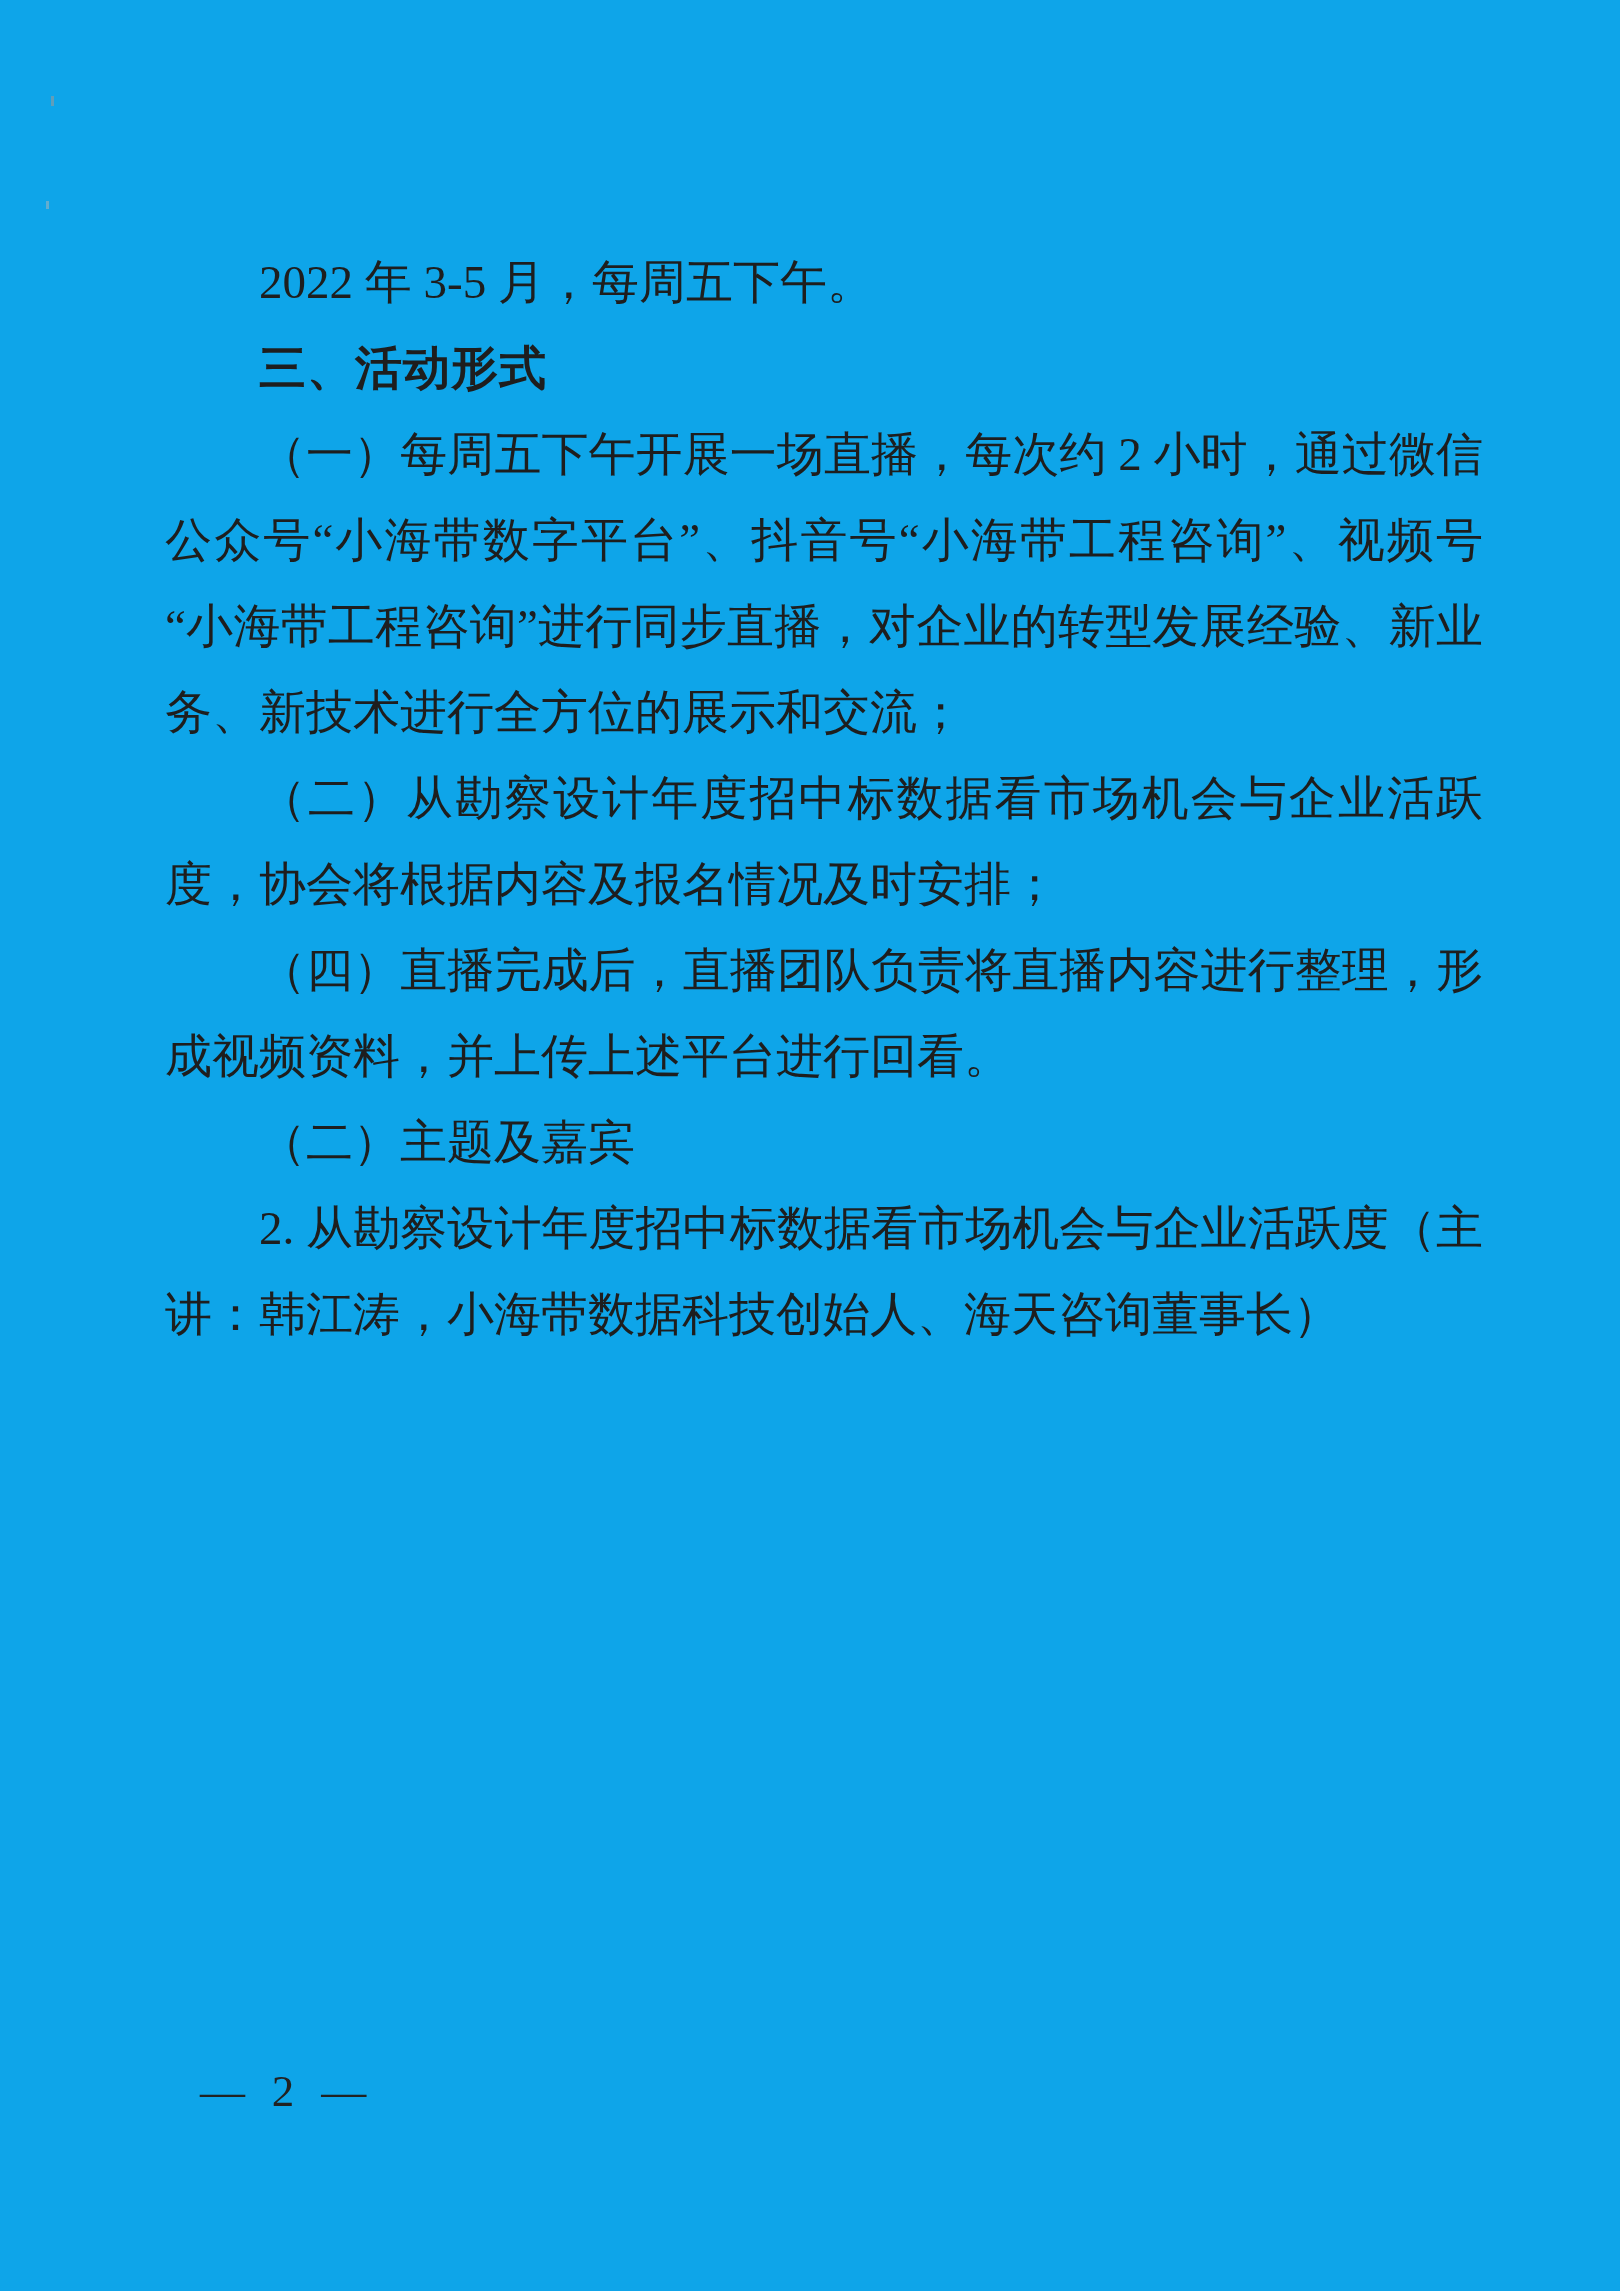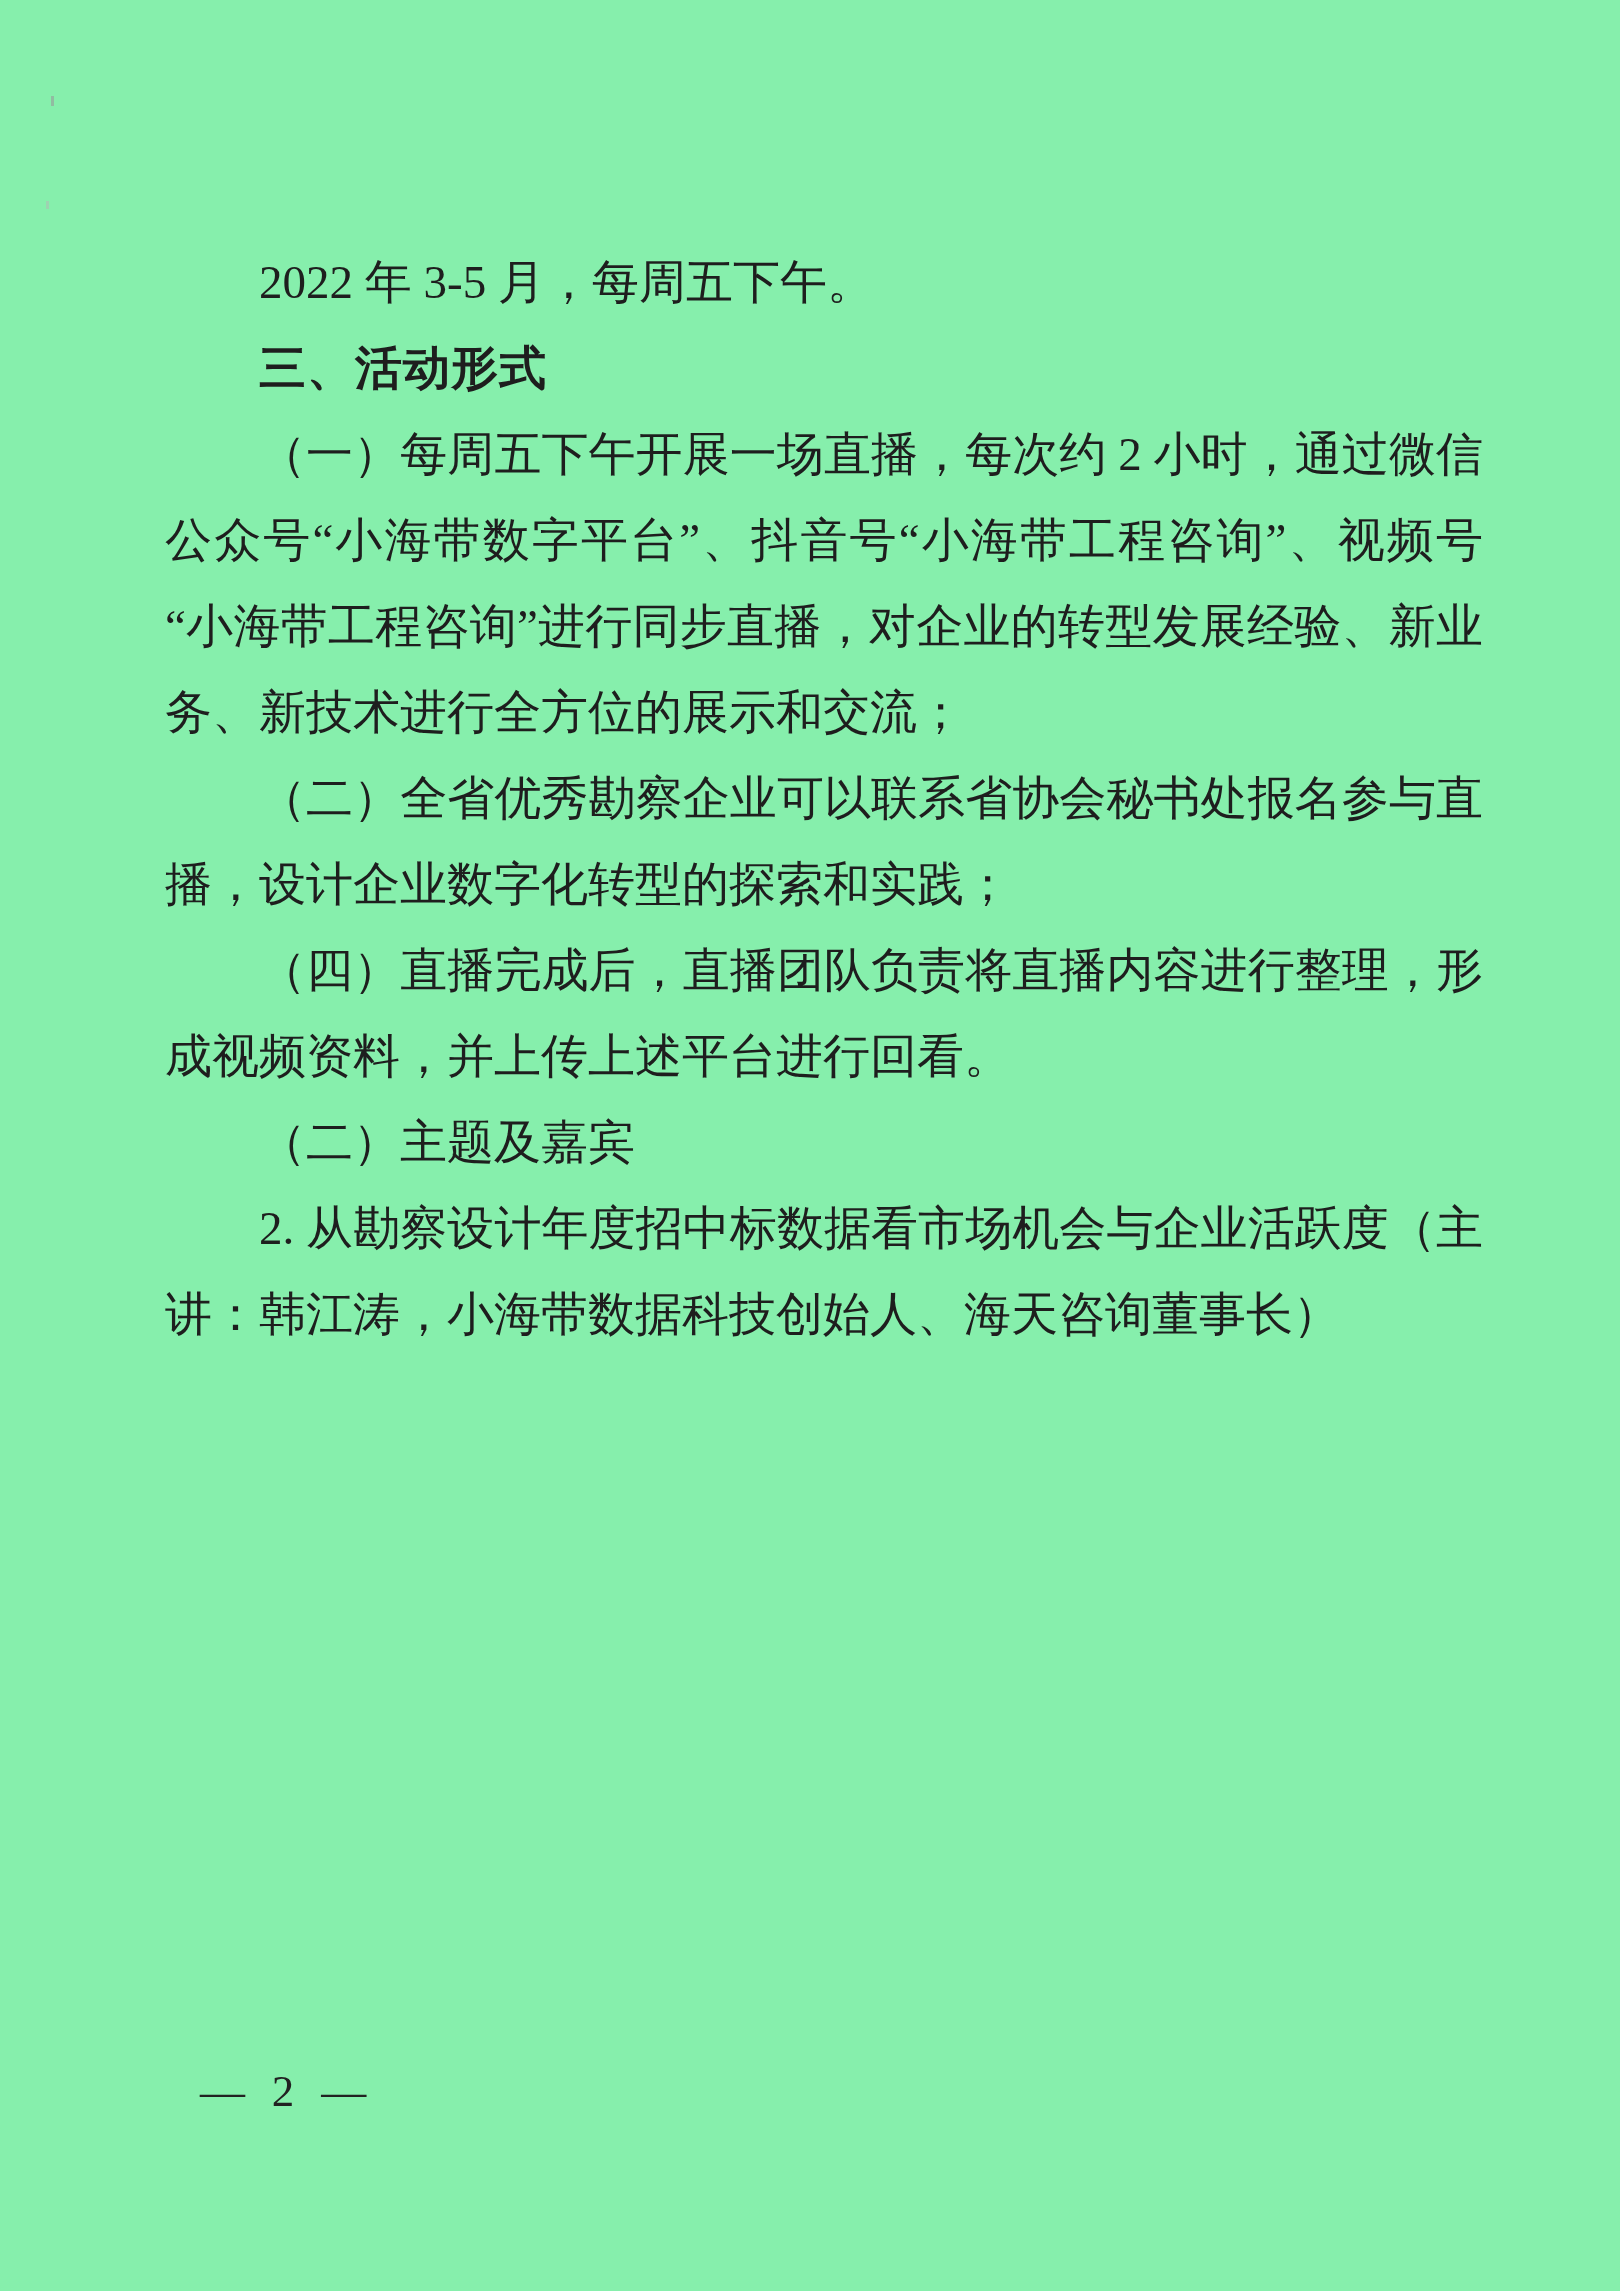--- a/index.html
+++ b/index.html
@@ -5,21 +5,21 @@
   html, body {
     margin: 0;
     padding: 0;
     background: #e8e8e8;
   }
   .page {
     position: relative;
     width: 1620px;
     height: 2292px;
     margin: 0 auto;
-    background: #86efac;
+    background: #0ea5e9;
     overflow: hidden;
     font-family: "Liberation Serif", "DejaVu Serif", serif;
     color: #1e1e1e;
   }
   
   .page::before {
     content: "";
     position: absolute;
     left: 51px; top: 96px;
     width: 2.9px; height: 9.8px;
@@ -66,21 +66,21 @@
 </style>
 </head>
 <body>
 
 <div class="page">
 
   <div class="content">
     <p class="body">2022 年 3-5 月，每周五下午。</p>
     <p class="head">三、活动形式</p>
     <p class="body">（一）每周五下午开展一场直播，每次约 2 小时，通过微信公众号“小海带数字平台”、抖音号“小海带工程咨询”、视频号“小海带工程咨询”进行同步直播，对企业的转型发展经验、新业务、新技术进行全方位的展示和交流；</p>
-    <p class="body">（二）全省优秀勘察企业可以联系省协会秘书处报名参与直播，设计企业数字化转型的探索和实践；</p>
+    <p class="body">（二）从勘察设计年度招中标数据看市场机会与企业活跃度，协会将根据内容及报名情况及时安排；</p>
     <p class="body">（四）直播完成后，直播团队负责将直播内容进行整理，形成视频资料，并上传上述平台进行回看。</p>
     <p class="body">（二）主题及嘉宾</p>
     <p class="body">2. 从勘察设计年度招中标数据看市场机会与企业活跃度（主讲：韩江涛，小海带数据科技创始人、海天咨询董事长）</p>
   </div>
 
   <div class="footer">— 2 —</div>
 
 </div>
 
 

